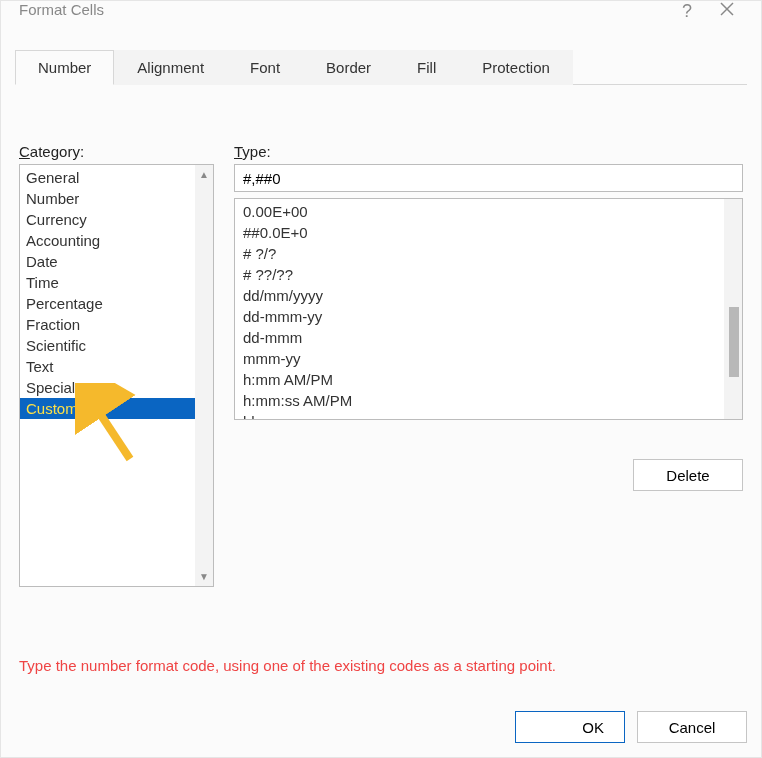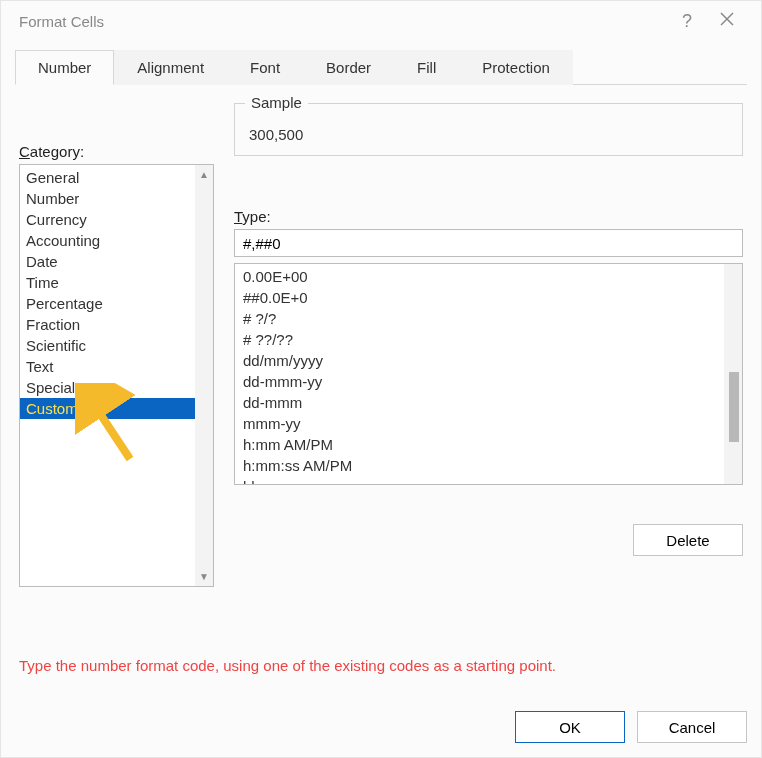--- a/index.html
+++ b/index.html
@@ -15,21 +15,20 @@
     position: absolute;
     inset: 0;
     background: #fbfbfb;
     border: 1px solid #e5e5e5;
     display: flex;
     flex-direction: column;
   }
   .titlebar {
     height: 40px;
     display: flex;
-    align-items: center;
     padding: 0 14px 0 18px;
     color: #888;
     font-size: 15px;
   }
   .titlebar .spacer { flex: 1; }
   .titlebar .help-icon, .titlebar .close-icon {
     width: 40px;
     text-align: center;
     font-size: 18px;
     color: #888;
@@ -183,21 +182,21 @@
     min-width: 110px;
     height: 32px;
     background: #fff;
     border: 1px solid #c5c5c5;
     font-size: 15px;
     font-family: inherit;
     cursor: pointer;
     padding: 0 20px;
     margin-top: 23px;
   }
-  .btn.primary { border-color: #0a65c2; }
+  .btn.primary { border-color: #0a65c2; text-align: right; }
   .hint {
     padding: 0 18px;
     font-size: 15px;
     color: #ef4444;
     margin-top: 28px;
   }
   .dialog-buttons {
     display: flex;
     justify-content: flex-end;
     gap: 12px;
@@ -258,24 +257,20 @@
             <div class="cat-item selected">Custom</div>
           </div>
         <div class="cat-scroll">
           <span class="arrow">▲</span>
           <span class="arrow">▼</span>
         </div>
       </div>
     </div>
 
     <div class="right">
-      <div class="sample-box">
-        <div class="sample-legend">Sample</div>
-        <div class="sample-value">300,500</div>
-      </div>
 
       <div class="label">
         <span class="ul">T</span><span>ype:</span>
       </div>
       <input class="type-input" type="text" value="#,##0" style="">
 
       <div class="format-list">
         <div class="items" id="fmt-items">
             <div class="fmt-item">0.00E+00</div>
             <div class="fmt-item">##0.0E+0</div>

